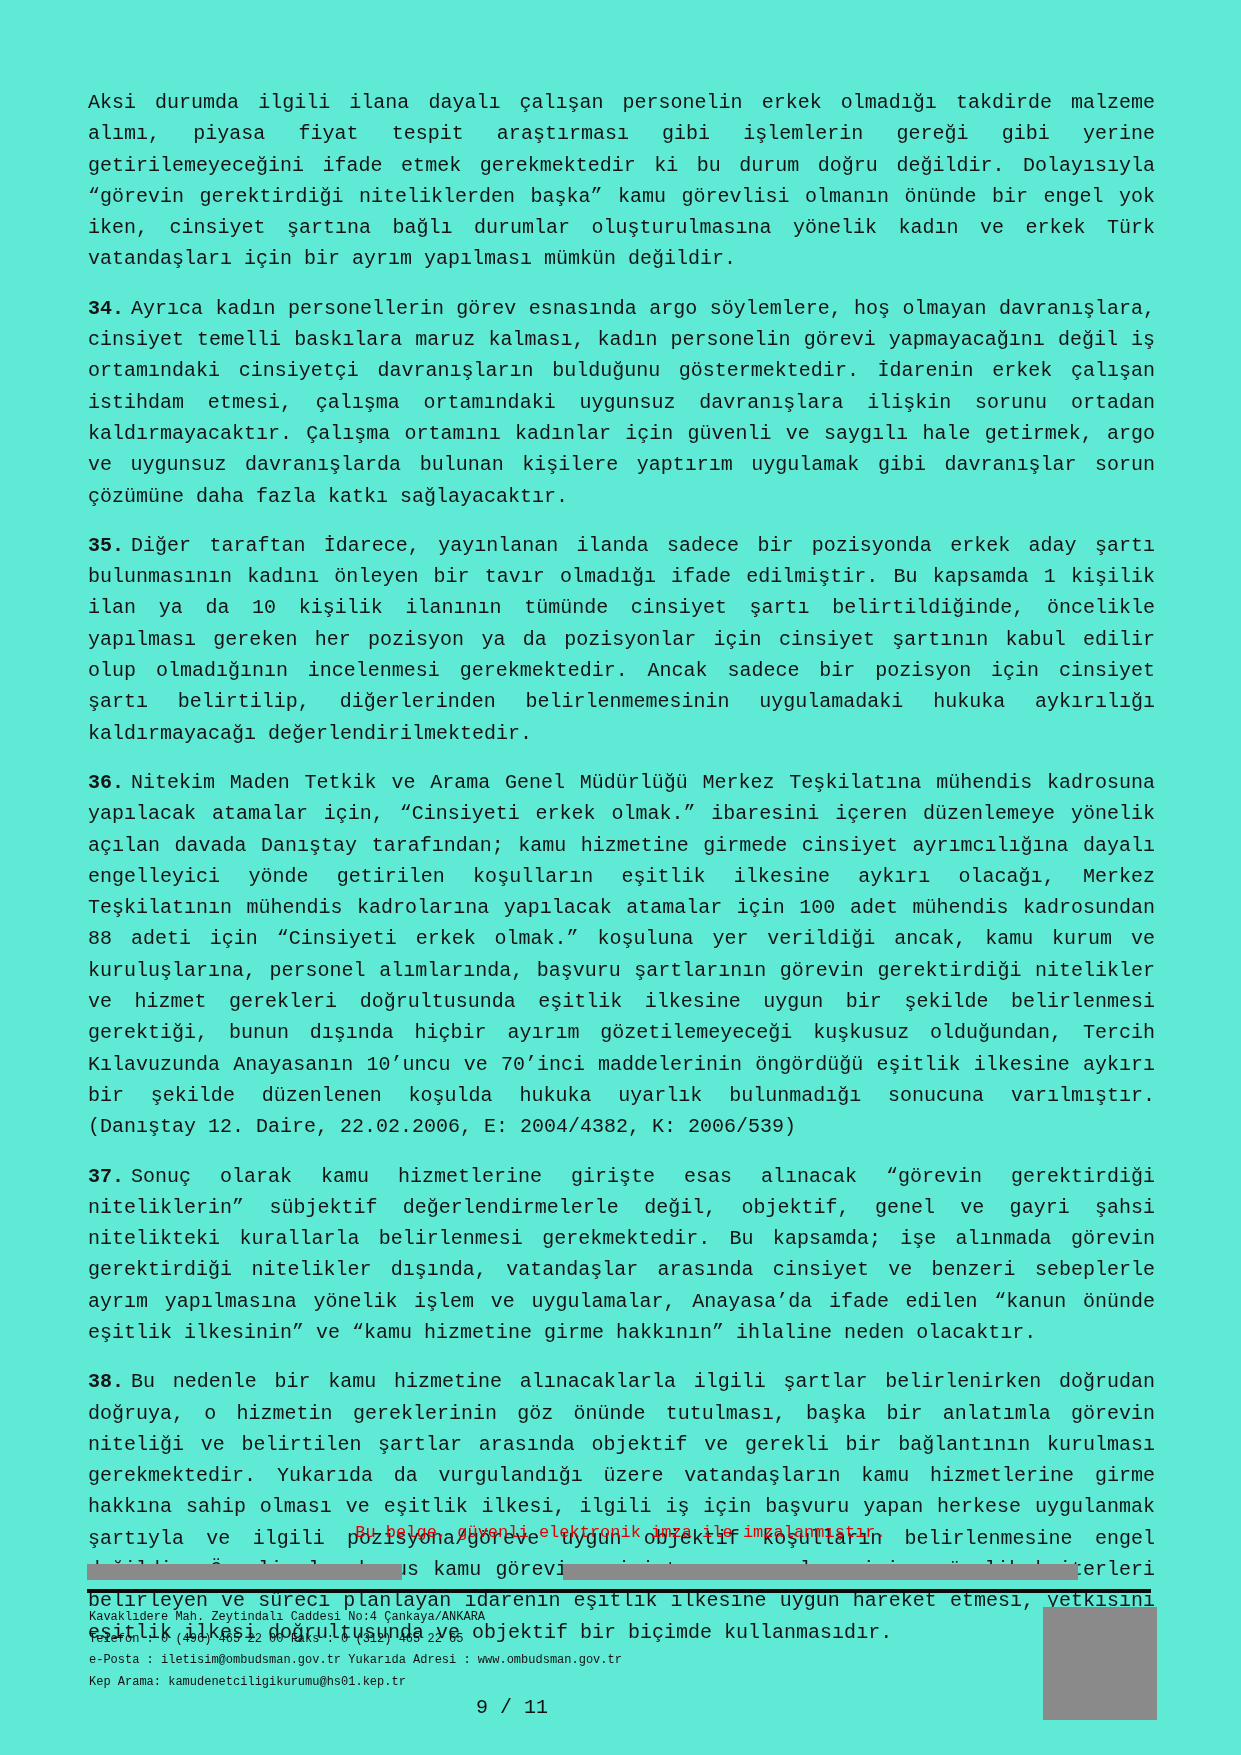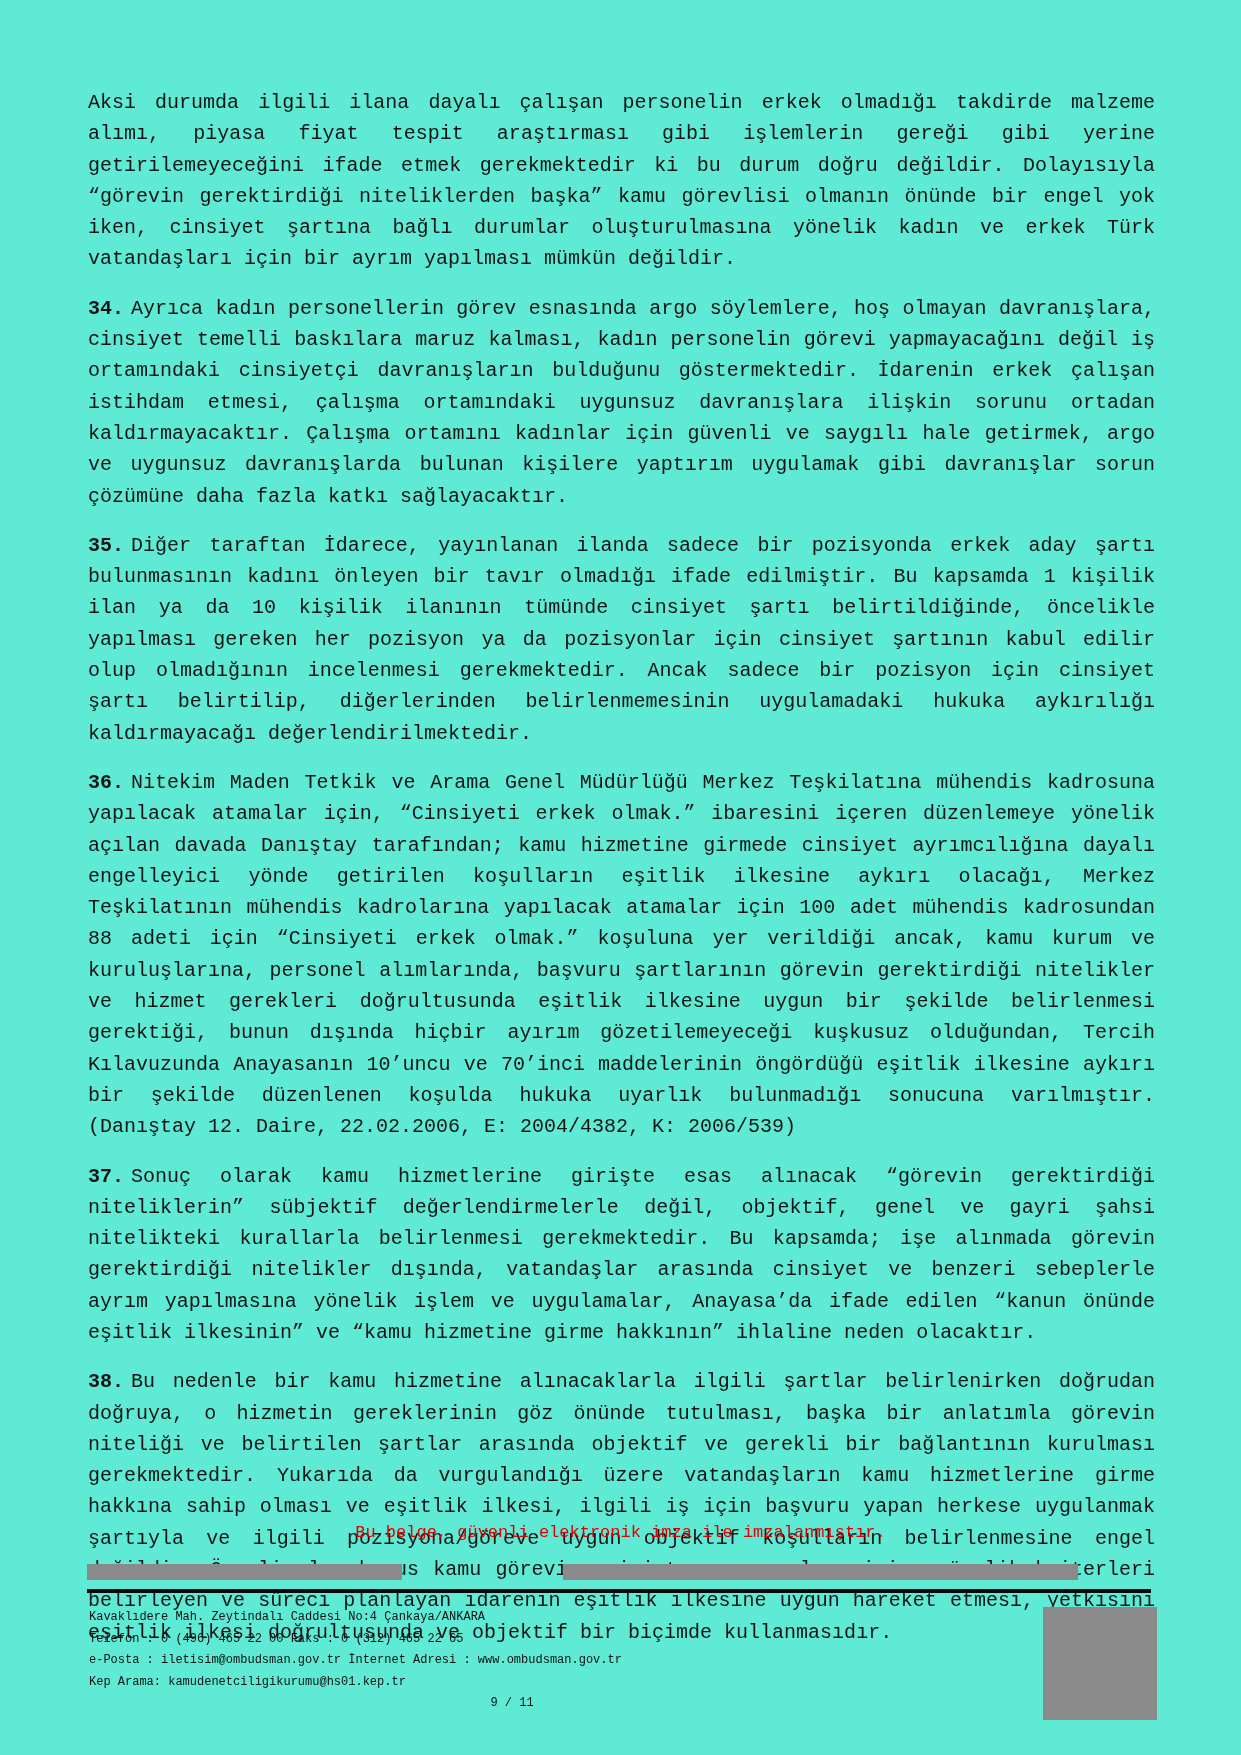--- a/index.html
+++ b/index.html
@@ -69,21 +69,21 @@
     font-size: 12px;
     line-height: 21.5px;
     color: #111111;
   }
   .page-number {
     position: absolute;
     left: 0;
     top: 1696px;
     width: 1024px;
     text-align: center;
-    font-size: 12px;
+    font-size: 20px;
     color: #111111;
   }
   .stamp-box {
     position: absolute;
     left: 1043px;
     top: 1607px;
     width: 114px;
     height: 113px;
     background: var(--bar-gray, #8a8a8a);
   }
@@ -105,21 +105,21 @@
   <div class="signature-note">Bu belge, güvenli elektronik imza ile imzalanmıştır.</div>
 
   <div class="sig-bar left"></div>
   <div class="sig-bar right"></div>
 
   <div class="footer-rule"></div>
 
   <div class="footer-block">
     <div>Kavaklıdere Mah. Zeytindalı Caddesi No:4 Çankaya/ANKARA</div>
     <div>Telefon : 0 (496) 465 22 00    Faks : 0 (312) 465 22 65</div>
-    <div>e-Posta : iletisim@ombudsman.gov.tr   İnternet Adresi : www.ombudsman.gov.tr</div>
+    <div>e-Posta : iletisim@ombudsman.gov.tr   Yukarıda Adresi : www.ombudsman.gov.tr</div>
     <div>Kep Arama: kamudenetciligikurumu@hs01.kep.tr</div>
   </div>
 
   <div class="page-number">9 / 11</div>
 
   <div class="stamp-box"></div>
 
 </div>
 
 </body></html>

